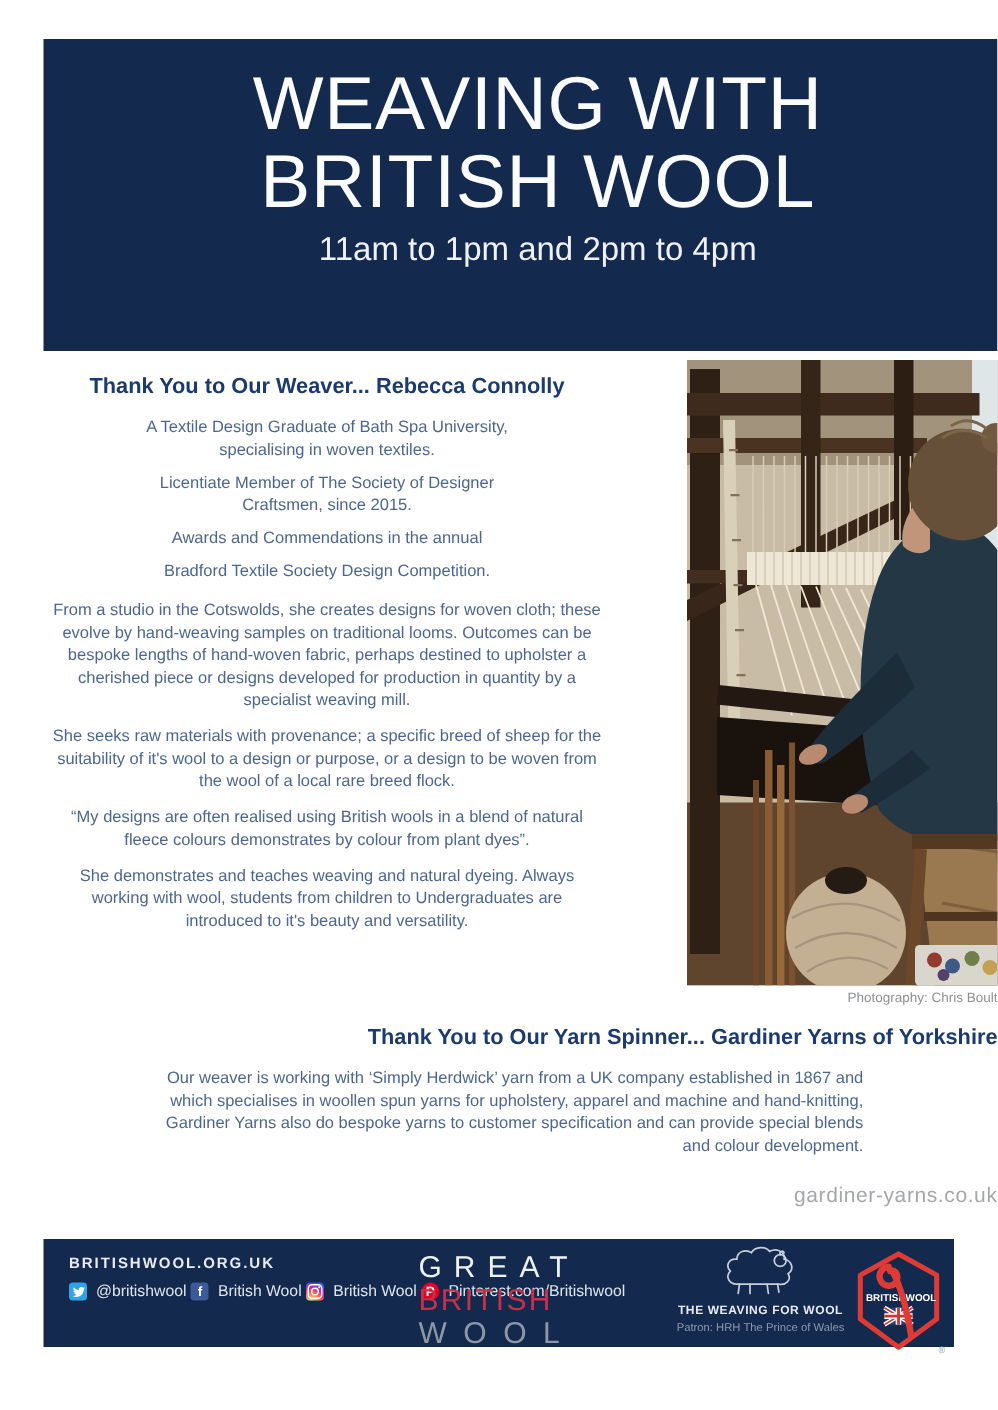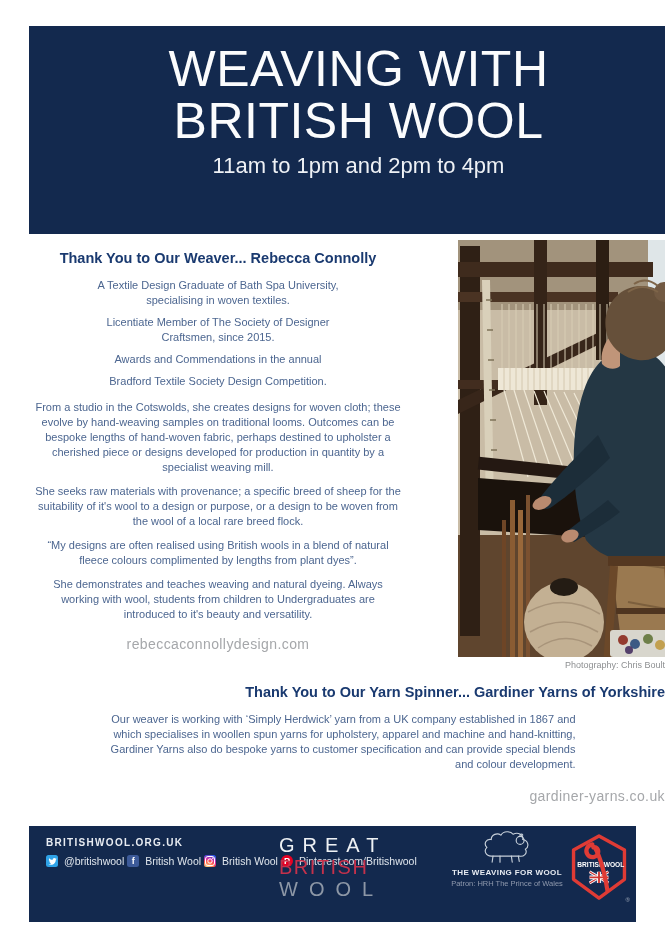--- a/index.html
+++ b/index.html
@@ -28,21 +28,21 @@
   .photo-fig { position:absolute; left:410px; top:240px; width:217px; margin:0;padding-left:48px; }
   .photo-fig svg { display:block; }
   .photo-caption { font-size:9px; color:#8e9092; text-align:right; margin-top:3px; }
 
   
   .spinner-sec { position:absolute; left:0; top:684px; width:665px; text-align:right; }
   .spinner-para { font-size:11px; color:#4c6690; line-height:15px; width:486px; margin:12px auto; }
   .spinner-sec .site-link { margin-top:16px; }
 
   
-  .page-footer { position:absolute; left:29px; top:826px; width:607px; height:96px; background:#13294e; }
+  .page-footer { position:absolute; left:29px; top:826px; width:607px; height:72px; background:#13294e; }
   .f-left { position:absolute; left:17px; top:11px; }
   .f-url { font-size:10px; font-weight:700; letter-spacing:1.3px; color:#e8ecf2; cursor:pointer; }
   .f-socials { margin-top:7px; display:flex; flex-direction:row; gap:3px; }
   .f-social { display:flex; align-items:center; gap:6px; font-size:10.5px; color:#dfe5ec; cursor:pointer; }
   .f-icon { width:12px; height:12px; border-radius:2.5px; display:flex; align-items:center;
             justify-content:center; font-size:9px; font-weight:700; color:#fff; flex:0 0 12px; }
   .tw { background:#2fa3e8; }
   .fb { background:#3c5a99; }
   .ig { background:radial-gradient(circle at 30% 110%, #fdf497 0%, #fd5949 45%, #d6249f 60%, #285aeb 90%); }
   .pi { background:#e60023; border-radius:50%; }
@@ -73,24 +73,23 @@
 
   <section class="weaver-col">
     <h2 class="sec-heading">Thank You to Our Weaver... Rebecca Connolly</h2>
     <p class="bio-line bio-0">A Textile Design Graduate of Bath Spa University, specialising in woven textiles.</p>
     <p class="bio-line bio-1">Licentiate Member of The Society of Designer Craftsmen, since 2015.</p>
     <p class="bio-line">Awards and Commendations in the annual</p>
     <p class="bio-line">Bradford Textile Society Design Competition.</p>
     <div class="weaver-paras">
       <p>From a studio in the Cotswolds, she creates designs for woven cloth; these evolve by hand-weaving samples on traditional looms. Outcomes can be bespoke lengths of hand-woven fabric, perhaps destined to upholster a cherished piece or designs developed for production in quantity by a specialist weaving mill.</p>
       <p>She seeks raw materials with provenance; a specific breed of sheep for the suitability of it's wool to a design or purpose, or a design to be woven from the wool of a local rare breed flock.</p>
-      <p>“My designs are often realised using British wools in a blend of natural fleece colours complimented by lengths from plant dyes”.</p>
+      <p>“My designs are often realised using British wools in a blend of natural fleece colours demonstrates by colour from plant dyes”.</p>
       <p>She demonstrates and teaches weaving and natural dyeing. Always working with wool, students from children to Undergraduates are introduced to it's beauty and versatility.</p>
     </div>
-    <div class="site-link">rebeccaconnollydesign.com</div>
   </section>
 
   <figure class="photo-fig">
     <svg viewBox="0 0 235 417" width="235" height="417">
 
       <rect width="235" height="417" fill="#c9bca6"></rect>
       <rect width="235" height="70" fill="#a2937c"></rect>
       <rect x="190" width="45" height="310" fill="#dfe6e8"></rect>
       <rect x="207" y="15" width="28" height="280" fill="#edf2f3"></rect>
       <rect y="295" width="235" height="122" fill="#5f452e"></rect>

